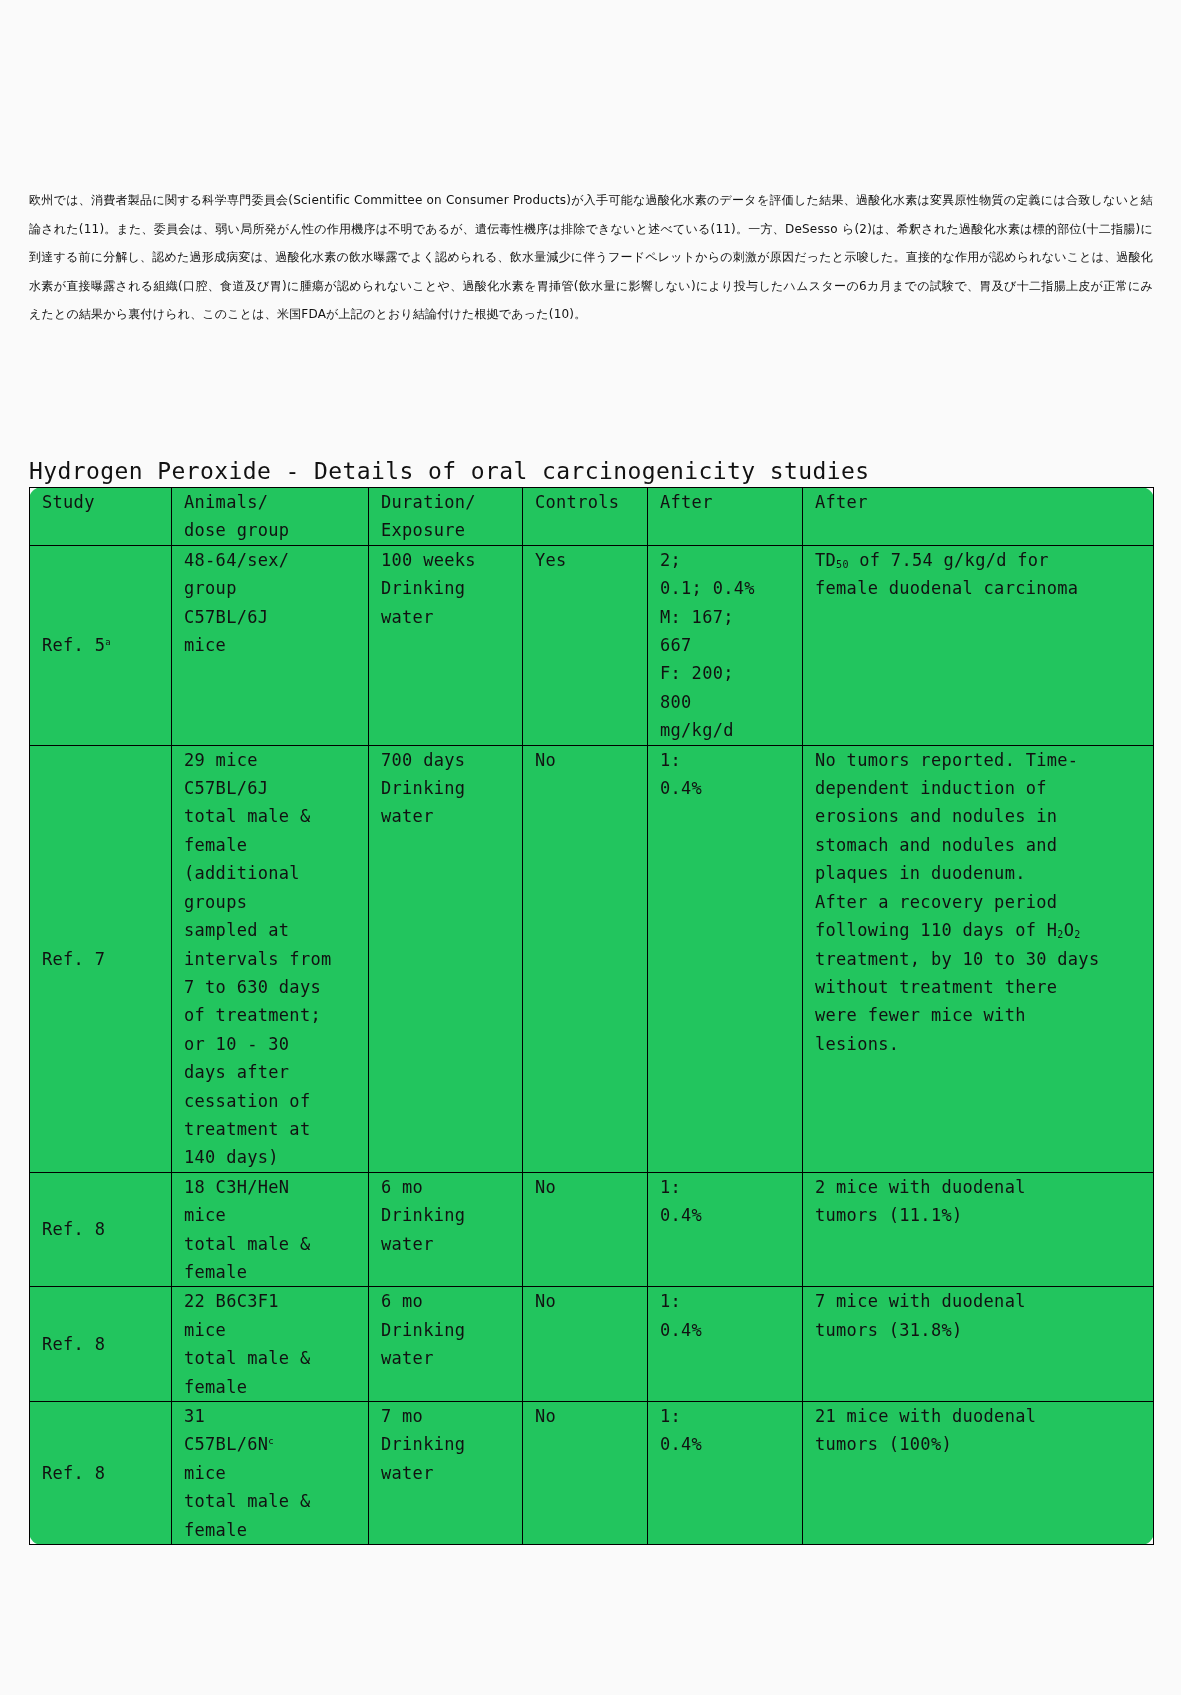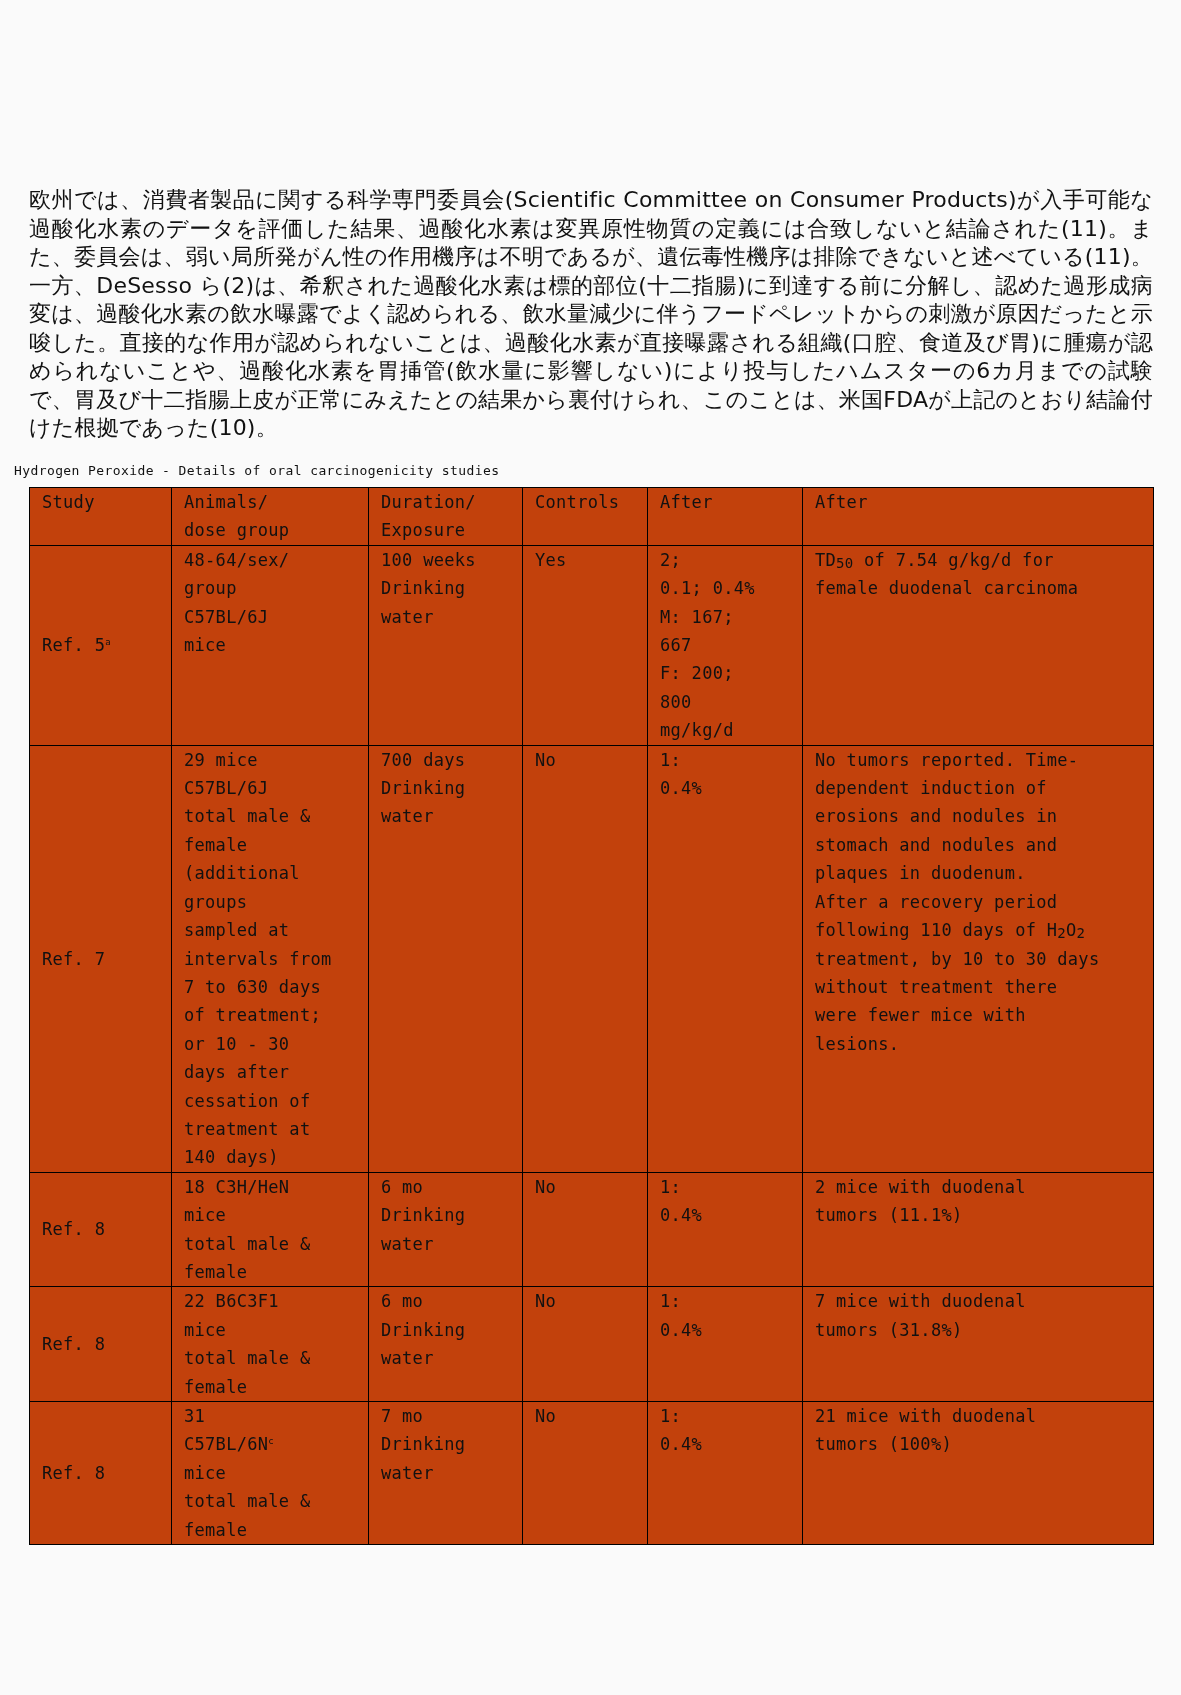--- a/index.html
+++ b/index.html
@@ -21,50 +21,51 @@
       top: 0;
       width: 1181px;
       height: 1695px;
     }
     .paragraph {
       position: absolute;
       left: 29px;
       top: 186px;
       width: 1124px;
       font-family: "DejaVu Sans", "Liberation Sans", sans-serif;
-      font-size: 22px;
+      font-size: 12px;
       line-height: 28.5px;
       letter-spacing: 0.2px;
       margin: 0;
       text-align: justify;
       text-align-last: left;
       word-break: break-all;
     }
     .caption {
       position: absolute;
-      left: 14px;
+      left: 29px;
       top: 458px;
       font-family: "DejaVu Sans Mono", "Liberation Mono", monospace;
-      font-size: 13px;
+      font-size: 23px;
       line-height: 26px;
       letter-spacing: 0.4px;
       white-space: nowrap;
     }
     table.studies {
       position: absolute;
       left: 29px;
       top: 487px;
       width: 1124px;
       border-collapse: collapse;
-      background: #c2410c;
+      background: #22c55e;
       font-family: "DejaVu Sans Mono", "Liberation Mono", monospace;
       font-size: 17px;
       line-height: 28.4px;
       letter-spacing: 0.3px;
       table-layout: fixed;
+      border-radius: 13px;
     }
     table.studies th,
     table.studies td {
       border: 1.4px solid #000;
       vertical-align: top;
       text-align: left;
       font-weight: normal;
       padding: 0 6px 0 12px;
       white-space: pre-line;
     }
@@ -76,21 +77,21 @@
     col.c3 { width: 154px; }
     col.c4 { width: 125px; }
     col.c5 { width: 155px; }
     col.c6 { width: 351px; }
     sup.fn {
       font-size: 9px;
       vertical-align: 6px;
       line-height: 0;
     }
     sub.s {
-      font-size: 14px;
+      font-size: 10px;
       vertical-align: -2px;
       line-height: 0;
     }
   </style>
 </head>
 <body>
 
 <div class="page">
 
   <p class="paragraph">欧州では、消費者製品に関する科学専門委員会(Scientific Committee on Consumer Products)が入手可能な過酸化水素のデータを評価した結果、過酸化水素は変異原性物質の定義には合致しないと結論された(11)。また、委員会は、弱い局所発がん性の作用機序は不明であるが、遺伝毒性機序は排除できないと述べている(11)。一方、DeSesso ら(2)は、希釈された過酸化水素は標的部位(十二指腸)に到達する前に分解し、認めた過形成病変は、過酸化水素の飲水曝露でよく認められる、飲水量減少に伴うフードペレットからの刺激が原因だったと示唆した。直接的な作用が認められないことは、過酸化水素が直接曝露される組織(口腔、食道及び胃)に腫瘍が認められないことや、過酸化水素を胃挿管(飲水量に影響しない)により投与したハムスターの6カ月までの試験で、胃及び十二指腸上皮が正常にみえたとの結果から裏付けられ、このことは、米国FDAが上記のとおり結論付けた根拠であった(10)。</p>

